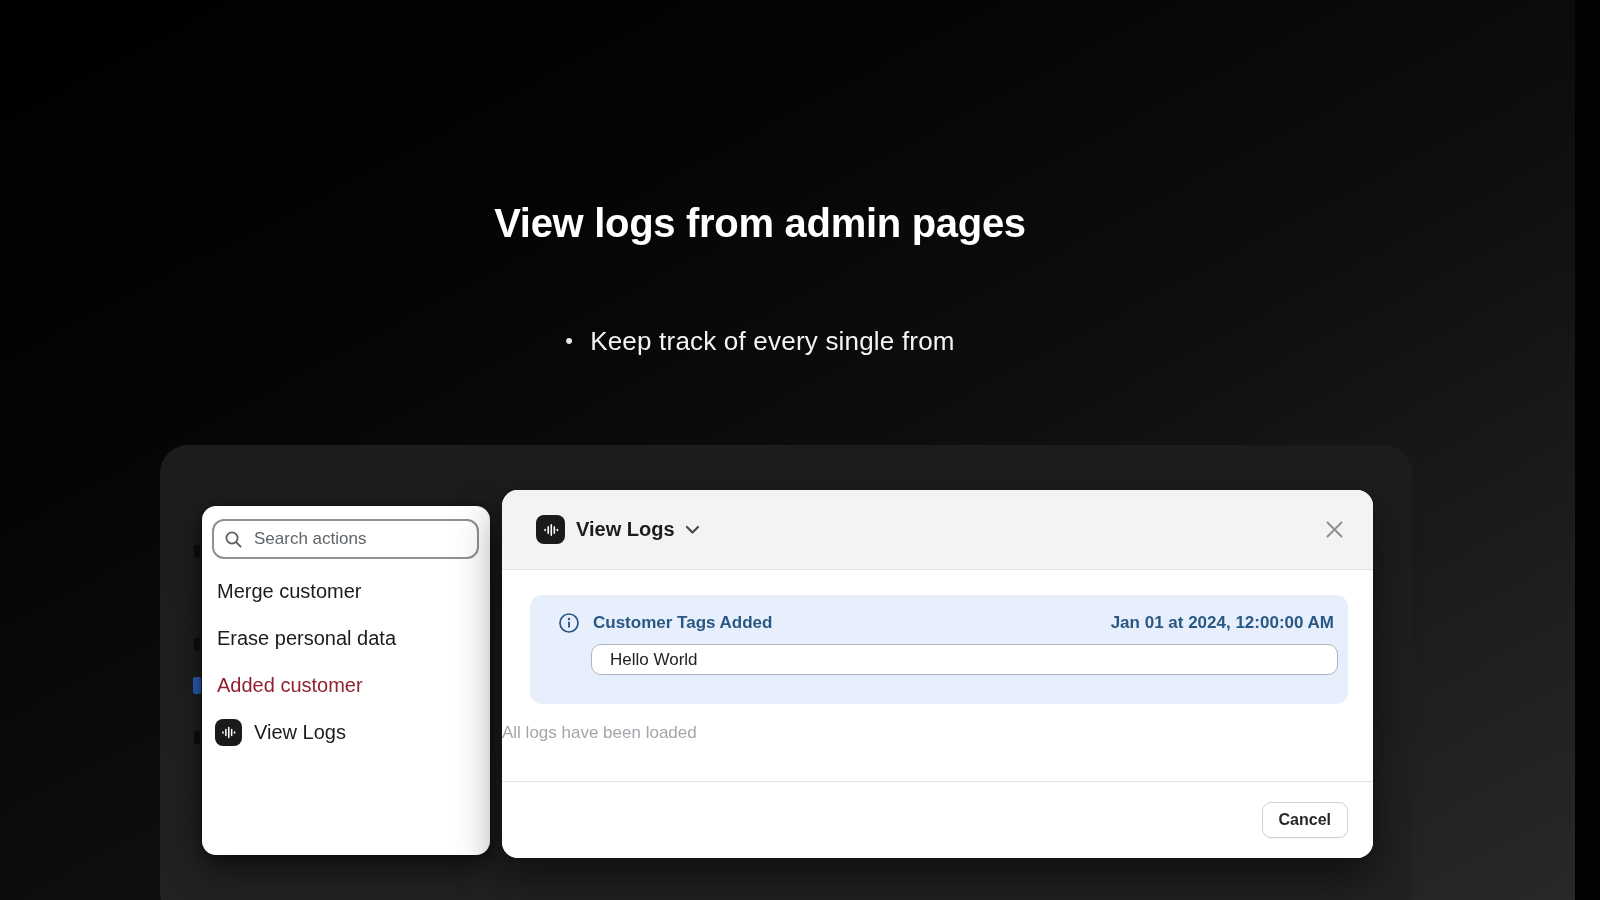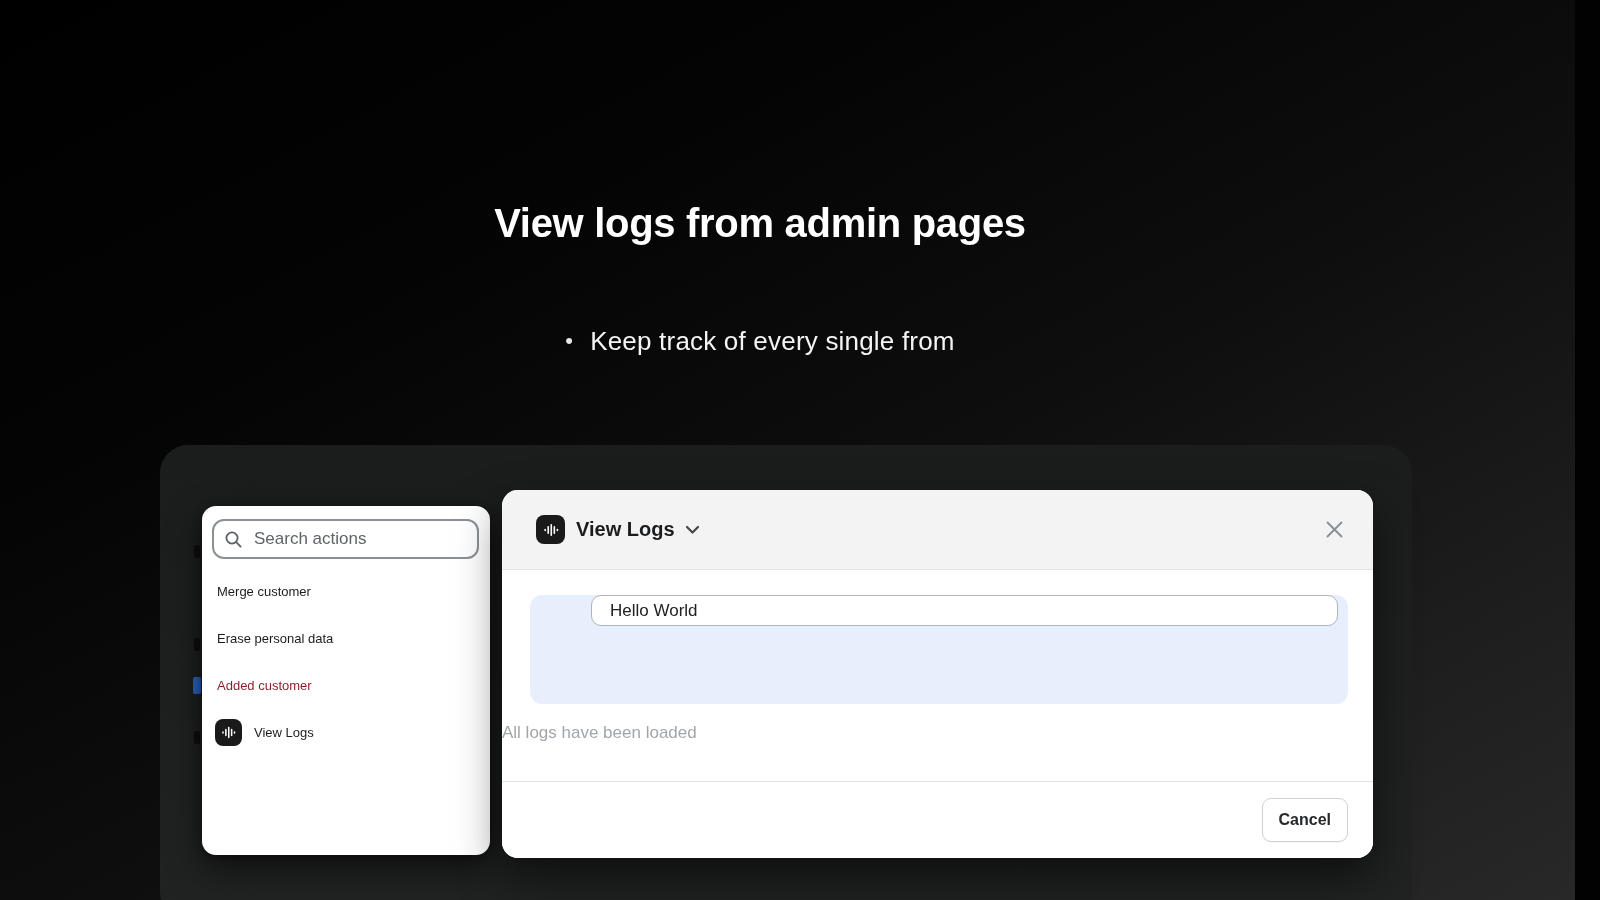--- a/index.html
+++ b/index.html
@@ -34,21 +34,21 @@
   
   .popover{position:absolute;left:202px;top:506px;width:288px;height:349px;background:#fff;
     border-radius:14px;box-shadow:0 14px 34px rgba(0,0,0,.55),0 2px 8px rgba(0,0,0,.35);}
   .search-box{margin:13px 11px 0 10px;height:40px;border:2px solid #8a9096;border-radius:12px;
     display:flex;align-items:center;padding:0 10px;background:#fff;}
   .search-box svg{flex:0 0 auto;margin-right:9px;}
   .search-box input{border:none;outline:none;flex:1;min-width:0;font-size:17px;color:#202223;
     font-family:"Liberation Sans", sans-serif;background:transparent;}
   .search-box input::placeholder{color:#5f6468;opacity:1;}
   .menu{padding-top:9px;}
-  .menu-item{height:47px;display:flex;align-items:center;padding-left:15px;font-size:13px;
+  .menu-item{height:47px;display:flex;align-items:center;padding-left:15px;font-size:20px;
     color:#1a1c1d;cursor:pointer;}
   .menu-item.destructive{color:#8f222c;}
   .menu-item.section{color:#9aa0a5;cursor:default;}
   .menu-item.app{padding-left:13px;}
   .app-icon{width:27px;height:27px;border-radius:8px;background:#1a1a1a;display:flex;
     align-items:center;justify-content:center;margin-right:12px;flex:0 0 auto;}
 
   
   .modal{position:absolute;left:502px;top:490px;width:871px;height:368px;background:#fff;
     border-radius:16px;box-shadow:0 20px 44px rgba(0,0,0,.55);}
@@ -71,21 +71,21 @@
   .log-input-wrap{margin:10px 10px 0 61px;height:31px;background:#fff;border:1px solid #aeb4b9;
     border-radius:10px;display:flex;align-items:center;padding:0 16px;}
   .log-input-wrap input{border:none;outline:none;width:100%;font-size:17px;color:#202223;
     font-family:"Liberation Sans", sans-serif;background:transparent;}
 
   .loaded-msg{text-align:left;margin-top:19px;font-size:17px;color:#a2a6aa;}
 
   .m-footer{position:absolute;left:0;right:0;bottom:0;height:77px;border-top:1px solid #e2e3e4;
     display:flex;align-items:center;justify-content:flex-end;padding-right:25px;background:#fff;
     border-radius:0 0 16px 16px;}
-  .cancel-btn{min-width:85px;height:44px;background:#fff;border:1px solid #d0d3d6;border-radius:9px;
+  .cancel-btn{min-width:85px;height:36px;background:#fff;border:1px solid #d0d3d6;border-radius:9px;
     font-size:16px;font-weight:600;color:#26282a;font-family:"Liberation Sans", sans-serif;
     cursor:pointer;box-shadow:0 1px 0 rgba(0,0,0,.04);padding:1px 16px;}
 </style>
 </head>
 <body>
 
 <div class="bg"></div>
 <div class="right-band"></div>
 
 <div class="hero">
@@ -149,20 +149,31 @@
     <button class="m-close">
       <svg width="19" height="19" viewBox="0 0 19 19">
         <line x1="2.5" y1="2.5" x2="16.5" y2="16.5" stroke="#8a8f94" stroke-width="1.9" stroke-linecap="round"></line>
         <line x1="16.5" y1="2.5" x2="2.5" y2="16.5" stroke="#8a8f94" stroke-width="1.9" stroke-linecap="round"></line>
       </svg>
     </button>
   </div>
 
   <div class="m-body">
     <div class="log-card">
+      <div class="log-row">
+        <span class="info">
+          <svg width="22" height="22" viewBox="0 0 22 22">
+            <circle cx="11" cy="11" r="9" fill="none" stroke="#2a5885" stroke-width="1.7"></circle>
+            <circle cx="11" cy="6.9" r="1.25" fill="#2a5885"></circle>
+            <rect x="10.05" y="9.4" width="1.9" height="6.3" rx="0.95" fill="#2a5885"></rect>
+          </svg>
+        </span>
+        <span class="log-event">Customer Tags Added</span>
+        <span class="log-time">Jan 01 at 2024, 12:00:00 AM</span>
+      </div>
       <div class="log-input-wrap">
         <input type="text" value="Hello World" style="">
       </div>
     </div>
     <div class="loaded-msg">All logs have been loaded</div>
   </div>
 
   <div class="m-footer">
     <button class="cancel-btn">Cancel</button>
   </div>

